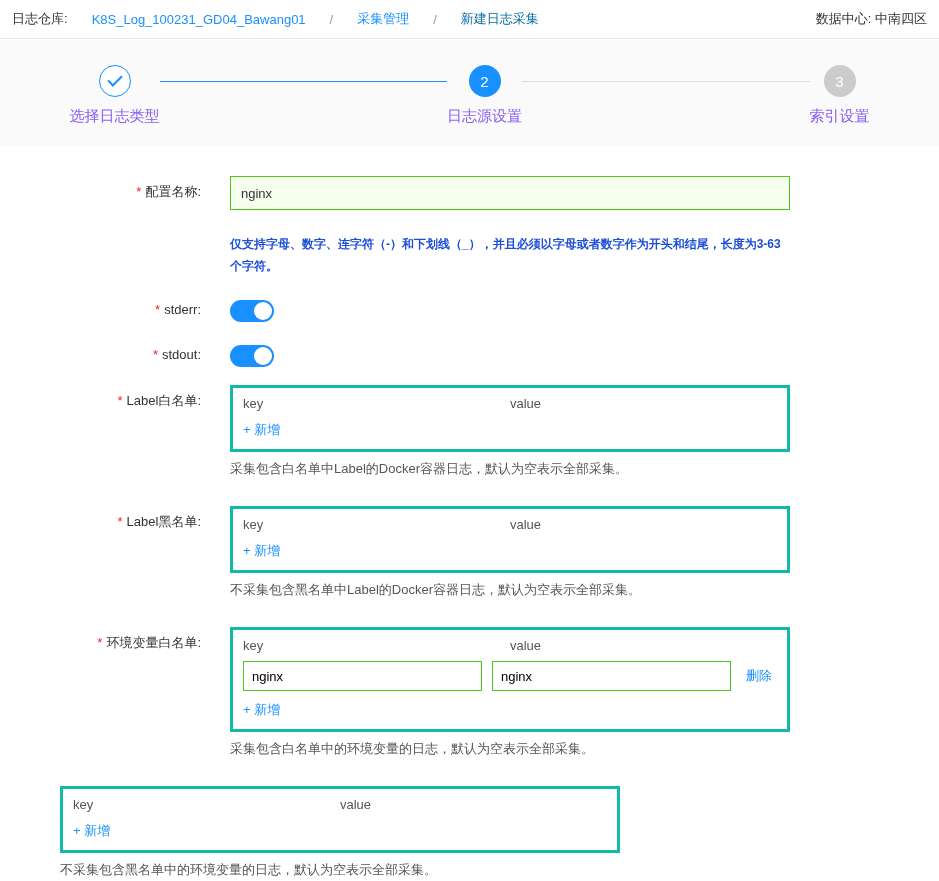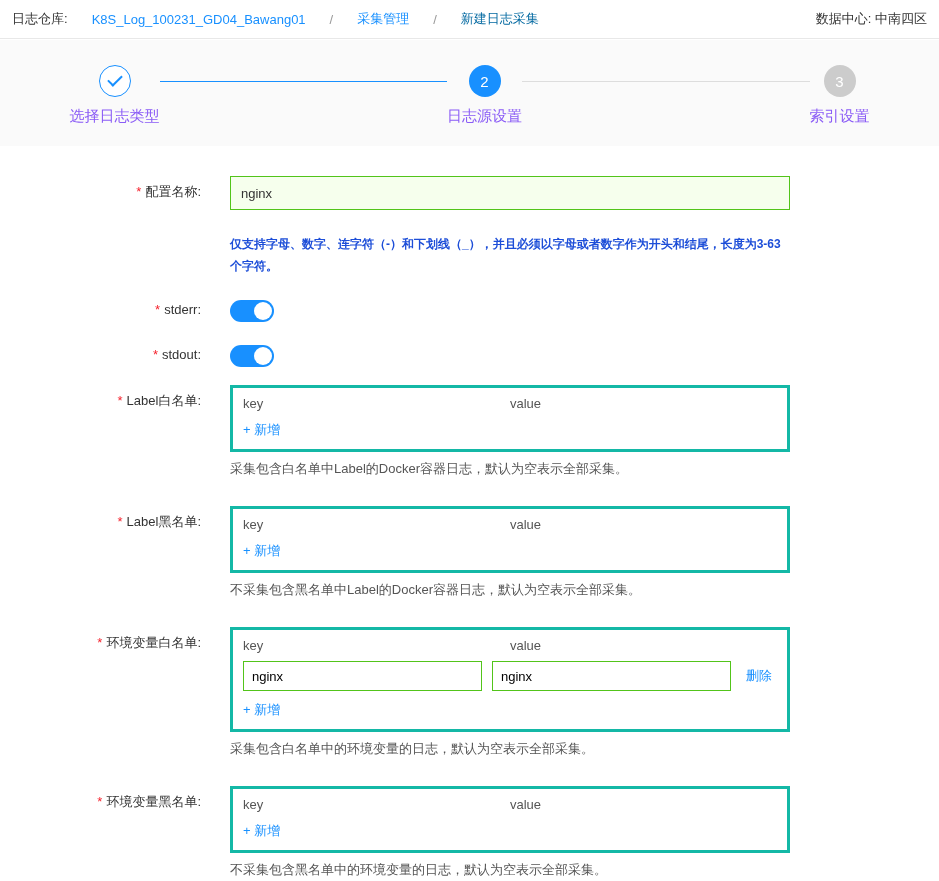--- a/index.html
+++ b/index.html
@@ -338,21 +338,20 @@
           <input class="kv-input" value="nginx" style="">
           <span class="delete-link">删除</span>
         </div>
         <span class="add-link">+ 新增</span>
       </div>
       <div class="desc-text">采集包含白名单中的环境变量的日志，默认为空表示全部采集。</div>
     </div>
   </div>
 
   <div class="form-row">
-    <div class="form-label required">环境变量黑名单:</div>
     <div class="form-content">
       <div class="kv-box">
         <div class="kv-header">
           <div class="col">key</div>
           <div class="col">value</div>
         </div>
         <span class="add-link">+ 新增</span>
       </div>
       <div class="desc-text">不采集包含黑名单中的环境变量的日志，默认为空表示全部采集。</div>
     </div>

